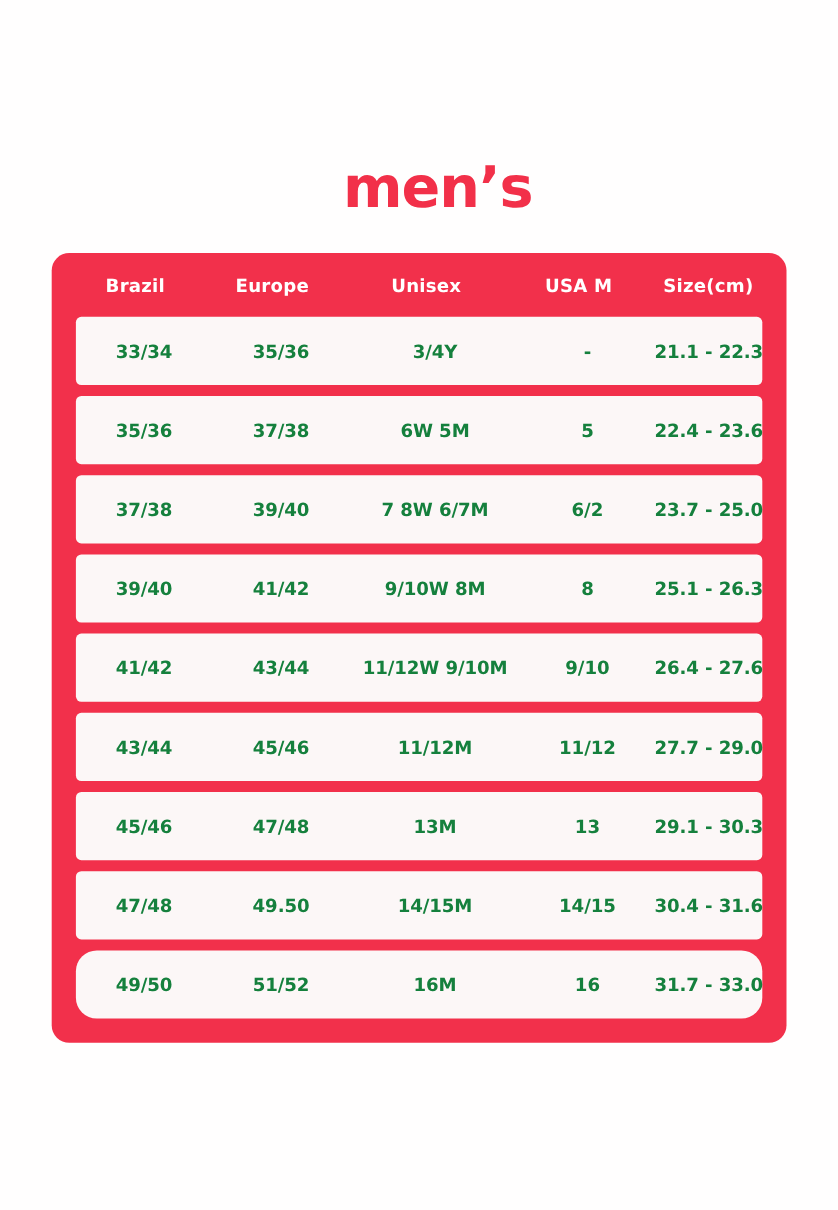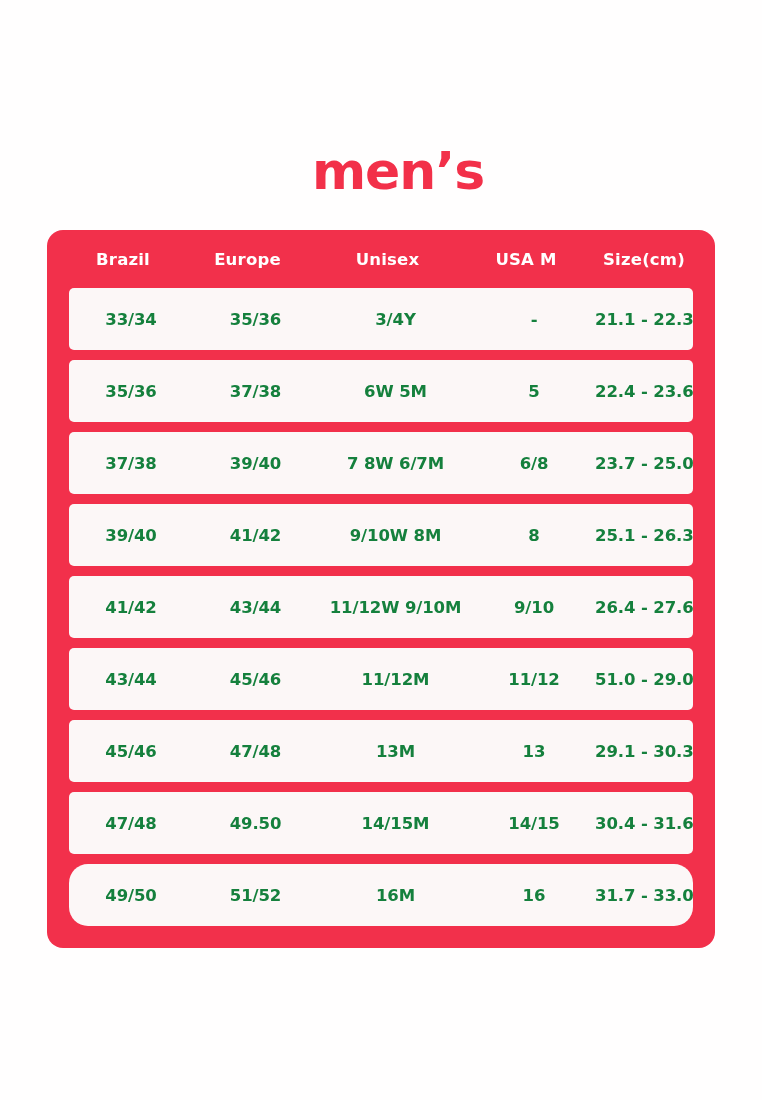--- a/index.html
+++ b/index.html
@@ -127,21 +127,21 @@
         <div class="cell c1">37/38</div>
         <div class="cell c2">6W 5M</div>
         <div class="cell c3">5</div>
         <div class="cell c4">22.4 - 23.6</div>
       </div>
 
       <div class="row">
         <div class="cell c0">37/38</div>
         <div class="cell c1">39/40</div>
         <div class="cell c2">7 8W 6/7M</div>
-        <div class="cell c3">6/8</div>
+        <div class="cell c3">6/2</div>
         <div class="cell c4">23.7 - 25.0</div>
       </div>
 
       <div class="row">
         <div class="cell c0">39/40</div>
         <div class="cell c1">41/42</div>
         <div class="cell c2">9/10W 8M</div>
         <div class="cell c3">8</div>
         <div class="cell c4">25.1 - 26.3</div>
       </div>
@@ -152,21 +152,21 @@
         <div class="cell c2">11/12W 9/10M</div>
         <div class="cell c3">9/10</div>
         <div class="cell c4">26.4 - 27.6</div>
       </div>
 
       <div class="row">
         <div class="cell c0">43/44</div>
         <div class="cell c1">45/46</div>
         <div class="cell c2">11/12M</div>
         <div class="cell c3">11/12</div>
-        <div class="cell c4">51.0 - 29.0</div>
+        <div class="cell c4">27.7 - 29.0</div>
       </div>
 
       <div class="row">
         <div class="cell c0">45/46</div>
         <div class="cell c1">47/48</div>
         <div class="cell c2">13M</div>
         <div class="cell c3">13</div>
         <div class="cell c4">29.1 - 30.3</div>
       </div>
 

